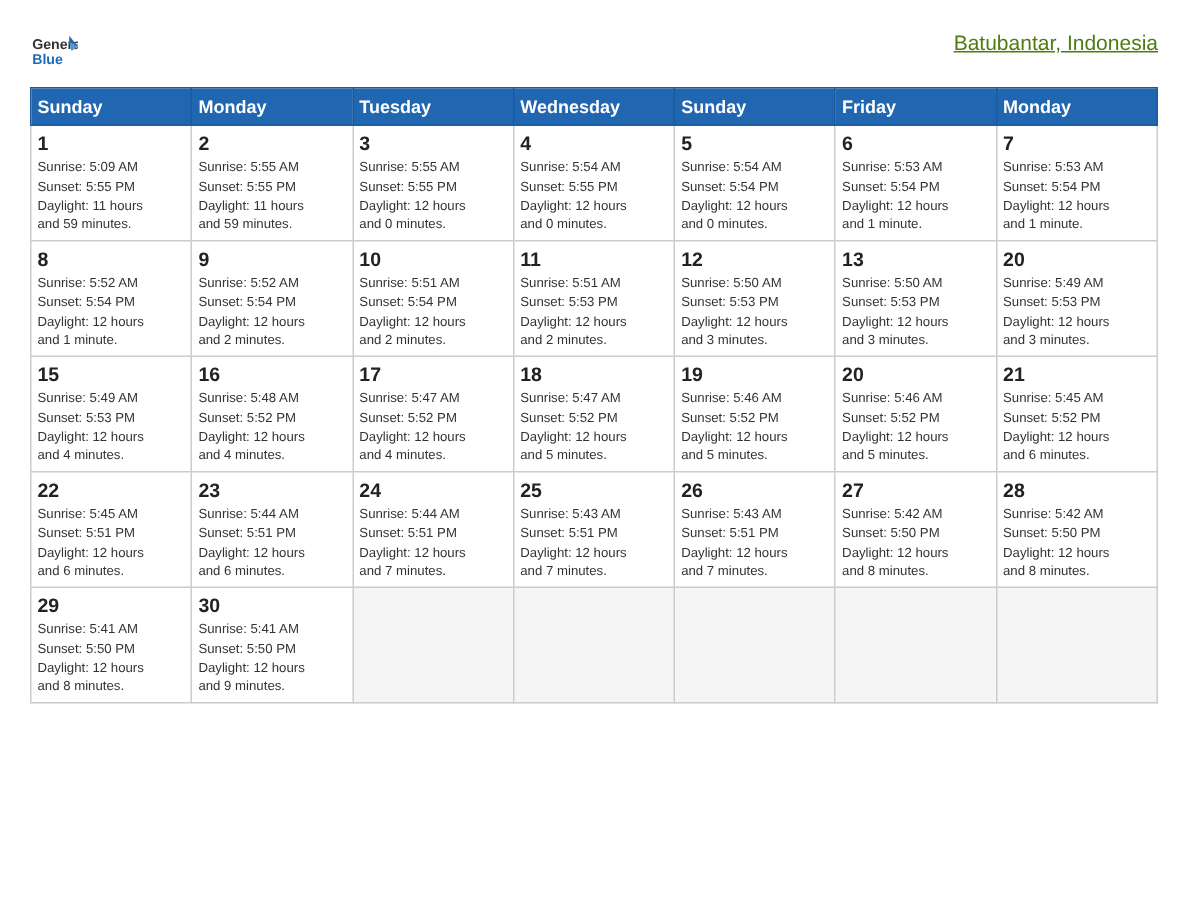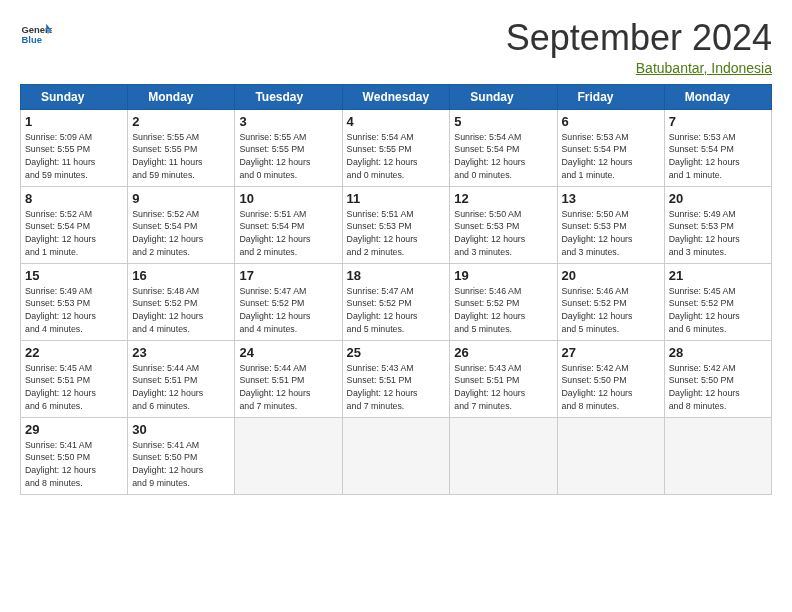--- a/index.html
+++ b/index.html
@@ -44,21 +44,21 @@
       text-decoration: underline;
     }
     table {
       width: 100%;
       border-collapse: collapse;
       font-size: 9.5px;
     }
     thead tr th {
       background-color: #2166b0;
       color: #fff;
-      padding: 5px 20px;
+      padding: 5px 4px;
       text-align: left;
       font-size: 12px;
       font-weight: bold;
       border: 1px solid #1a5a9e;
     }
     tbody tr td {
       border: 1px solid #ccc;
       vertical-align: top;
       padding: 4px 4px;
       min-height: 75px;
@@ -91,21 +91,20 @@
   <div class="header-row">
     <div class="logo">
       <svg class="logo-icon" viewBox="0 0 44 44" xmlns="http://www.w3.org/2000/svg">
         <text x="2" y="20" font-size="13" font-weight="bold" fill="#333" font-family="Arial">General</text>
         <text x="2" y="34" font-size="13" font-weight="bold" fill="#1a6bba" font-family="Arial">Blue</text>
         <polygon points="36,8 44,18 36,14" fill="#2166b0"></polygon>
         <polygon points="36,14 44,18 38,22" fill="#5599cc"></polygon>
       </svg>
     </div>
     <div class="title-block">
-      <div class="month-title">September 2024</div>
       <div class="subtitle">Batubantar, Indonesia</div>
     </div>
   </div>
 
   <table>
     <thead>
       <tr id="header-row">
       <th>Sunday</th>
           <th>Monday</th>
           <th>Tuesday</th>

